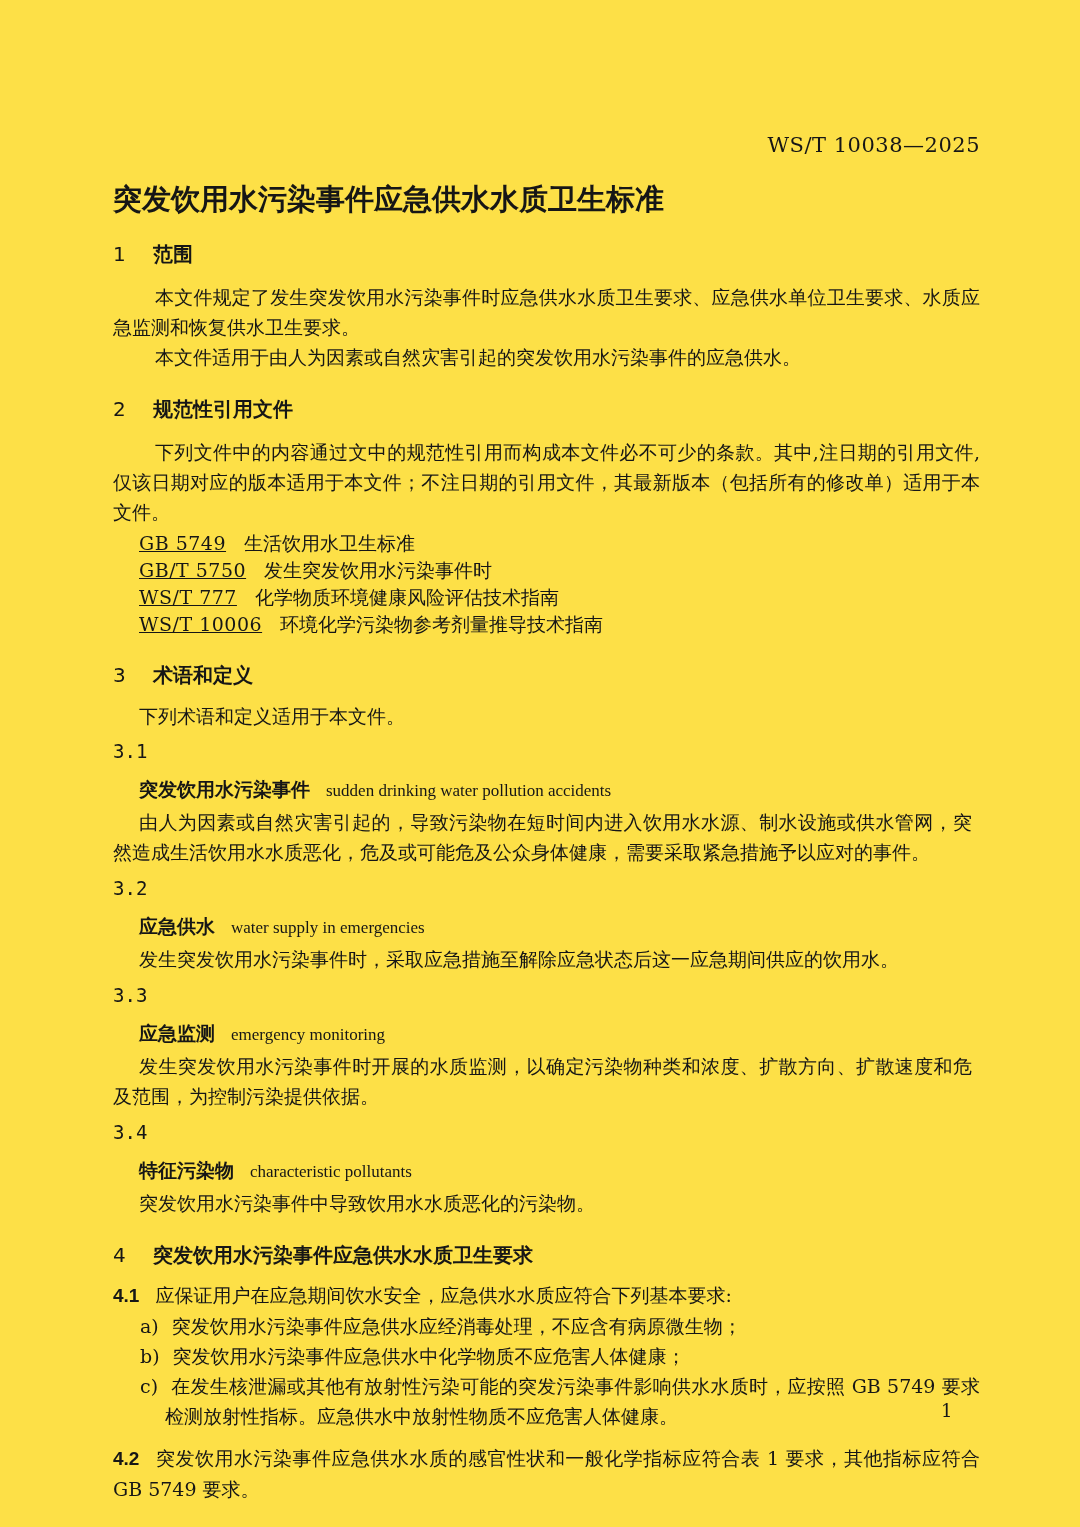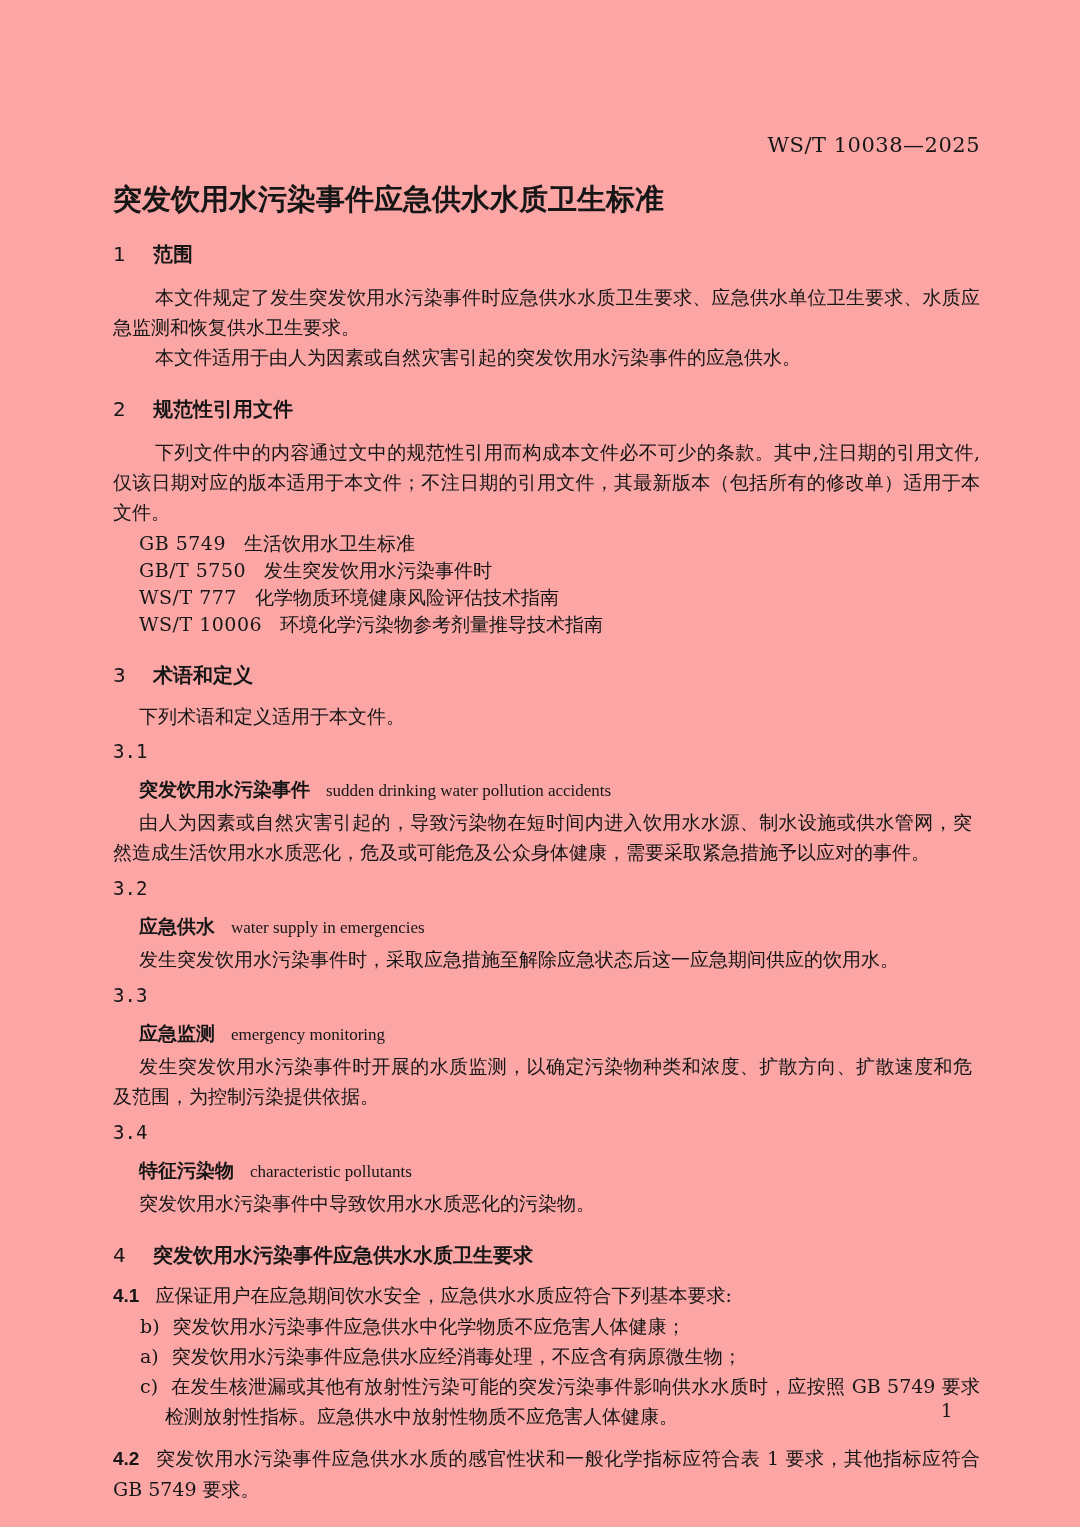--- a/index.html
+++ b/index.html
@@ -1,20 +1,20 @@
 <!DOCTYPE html>
 <html lang="zh"><head>
 <meta charset="utf-8">
 <style>
   html,body{margin:0;padding:0;background:#e8e8e8;}
   .page{
     position:relative;
     width:1080px;height:1527px;
     margin:0 auto;
-    background:#fca5a5;
+    background:#fde047;
     color:#161616;
     font-family:"DejaVu Serif","Liberation Serif",serif;
     box-sizing:border-box;
     padding:133px 100px 16px 113px;
     overflow:hidden;
   }
   .doc-number{
     text-align:right;
     font-size:21px;
     line-height:24px;
@@ -47,21 +47,21 @@
     text-align:justify;
     text-indent:42px;
   }
   .mt-first{margin-top:15px;}
   .refs{margin-top:3px;}
   .ref-line{
     font-size:19px;
     line-height:27px;
     padding-left:26px;
   }
-  .ref-code{margin-right:18px;letter-spacing:.5px;}
+  .ref-code{margin-right:18px;letter-spacing:.5px;text-decoration:underline;}
   .terms-intro{
     margin:14px 0 0 0;
     font-size:19px;
     line-height:28px;
     text-indent:26px;
   }
   .term-num{
     margin-top:8px;
     font-family:"DejaVu Sans Mono","Liberation Mono",monospace;
     font-size:19px;
@@ -165,22 +165,22 @@
     <div class="term-num">3.4</div>
     <div class="term-title"><span class="term-zh">特征污染物</span><span class="term-en">characteristic pollutants</span></div>
     <p class="term-def">突发饮用水污染事件中导致饮用水水质恶化的污染物。</p>
   </div>
 
   <h2 class="section-heading"><span class="hnum">4</span><span>突发饮用水污染事件应急供水水质卫生要求</span></h2>
 
   <p class="clause mt-first"><span class="clause-num">4.1</span><span>应保证用户在应急期间饮水安全，应急供水水质应符合下列基本要求:</span></p>
 
   <div class="list">
+    <p class="list-item"><span class="list-label">a)</span><span>突发饮用水污染事件应急供水应经消毒处理，不应含有病原微生物；</span></p>
     <p class="list-item"><span class="list-label">b)</span><span>突发饮用水污染事件应急供水中化学物质不应危害人体健康；</span></p>
-    <p class="list-item"><span class="list-label">a)</span><span>突发饮用水污染事件应急供水应经消毒处理，不应含有病原微生物；</span></p>
     <p class="list-item"><span class="list-label">c)</span><span>在发生核泄漏或其他有放射性污染可能的突发污染事件影响供水水质时，应按照 GB 5749 要求检测放射性指标。应急供水中放射性物质不应危害人体健康。</span></p>
   </div>
 
   <p class="clause"><span class="clause-num">4.2</span><span>突发饮用水污染事件应急供水水质的感官性状和一般化学指标应符合表 1 要求，其他指标应符合 GB 5749 要求。</span></p>
 
   <div class="page-number">1</div>
 
 </div>
 
 </body></html>

